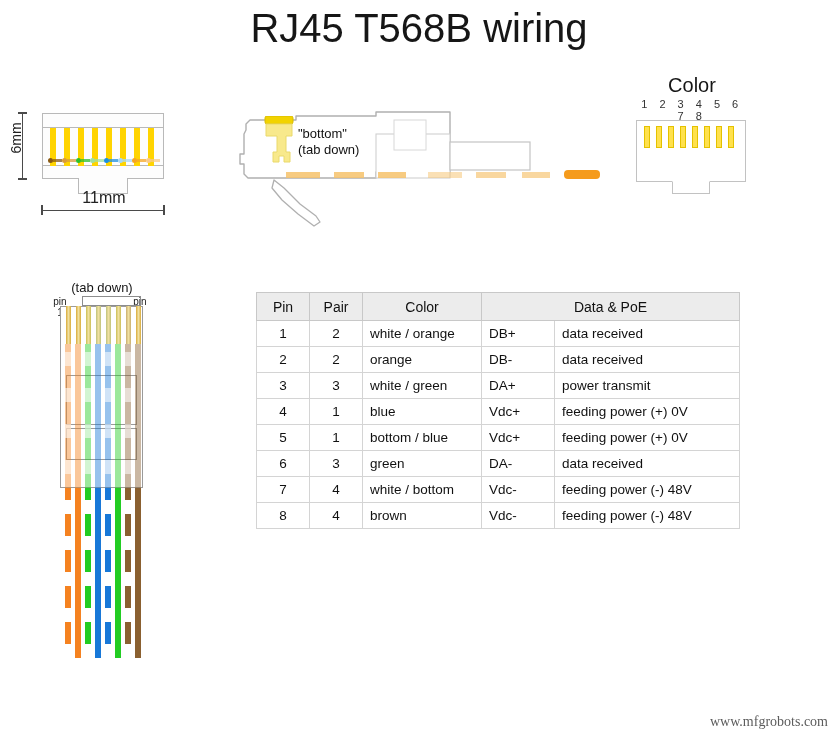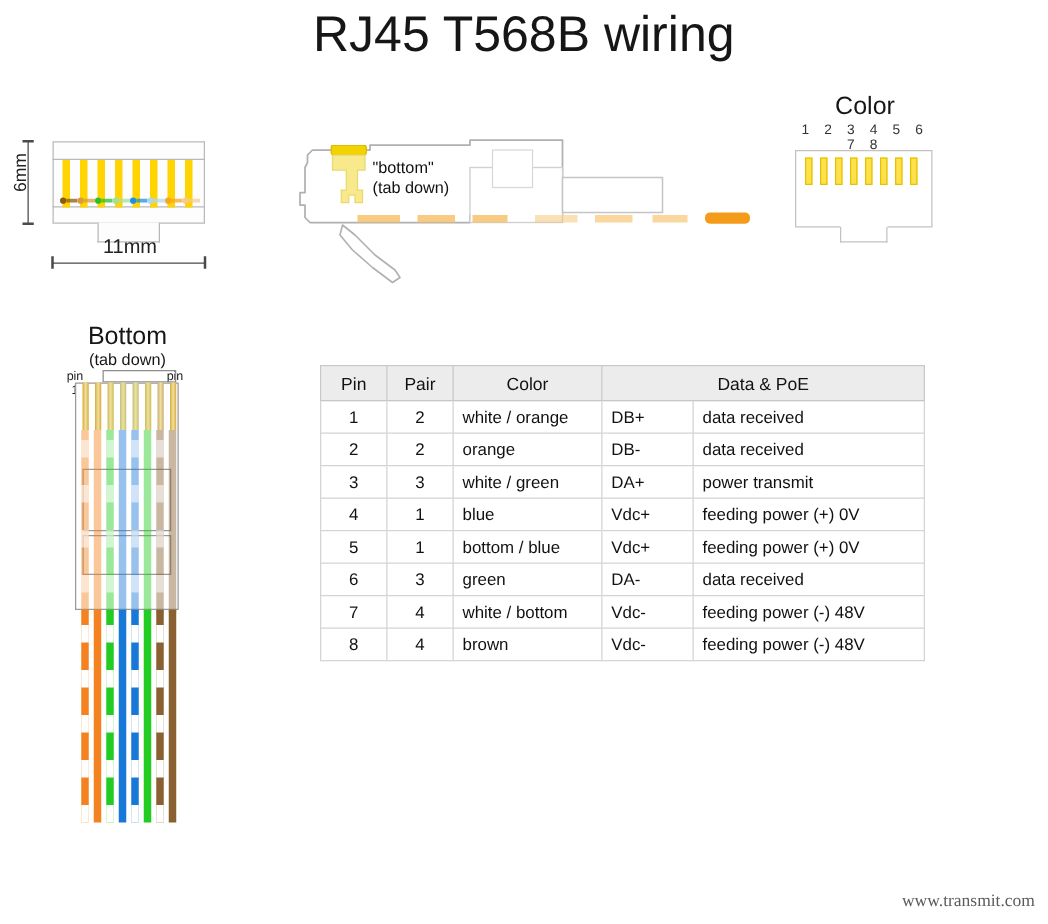--- a/index.html
+++ b/index.html
@@ -241,21 +241,20 @@
       <div class="abs female-pin" style="left: 644px; background: rgb(255, 225, 77);"></div>
       <div class="abs female-pin" style="left: 656px; background: rgb(255, 225, 77);"></div>
       <div class="abs female-pin" style="left: 668px; background: rgb(255, 225, 77);"></div>
       <div class="abs female-pin" style="left: 680px; background: rgb(255, 225, 77);"></div>
       <div class="abs female-pin" style="left: 692px; background: rgb(255, 225, 77);"></div>
       <div class="abs female-pin" style="left: 704px; background: rgb(255, 225, 77);"></div>
       <div class="abs female-pin" style="left: 716px; background: rgb(255, 225, 77);"></div>
       <div class="abs female-pin" style="left: 728px; background: rgb(255, 225, 77);"></div>
     </div>
 
-  <div class="abs view-caption" style="left:40px;top:258px;width:124px;">Bottom</div>
   <div class="abs view-sub" style="left:40px;top:280px;width:124px;">(tab down)</div>
 
   <div class="abs pin-label" style="left:44px;top:296px;width:32px;">
     <div>pin</div>
     <div>1</div>
   </div>
   <div class="abs pin-label" style="left:124px;top:296px;width:32px;">
     <div>pin</div>
     <div>8</div>
   </div>
@@ -391,15 +390,15 @@
         <tr>
           <td class="c-pin">8</td>
           <td class="c-pair">4</td>
           <td class="c-color">brown</td>
           <td class="c-sig">Vdc-</td>
           <td class="c-desc">feeding power (-) 48V</td>
         </tr>
       </tbody>
   </table>
 
-  <div class="abs" id="watermark">www.transmit.com</div>
+  <div class="abs" id="watermark">www.mfgrobots.com</div>
 
 </div>
 
 </body></html>

